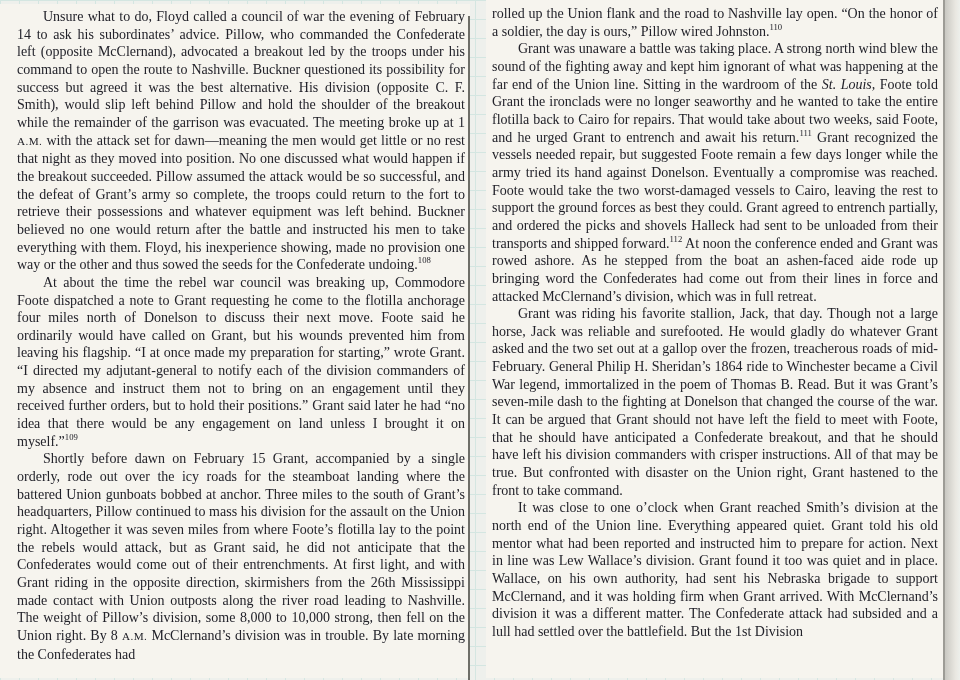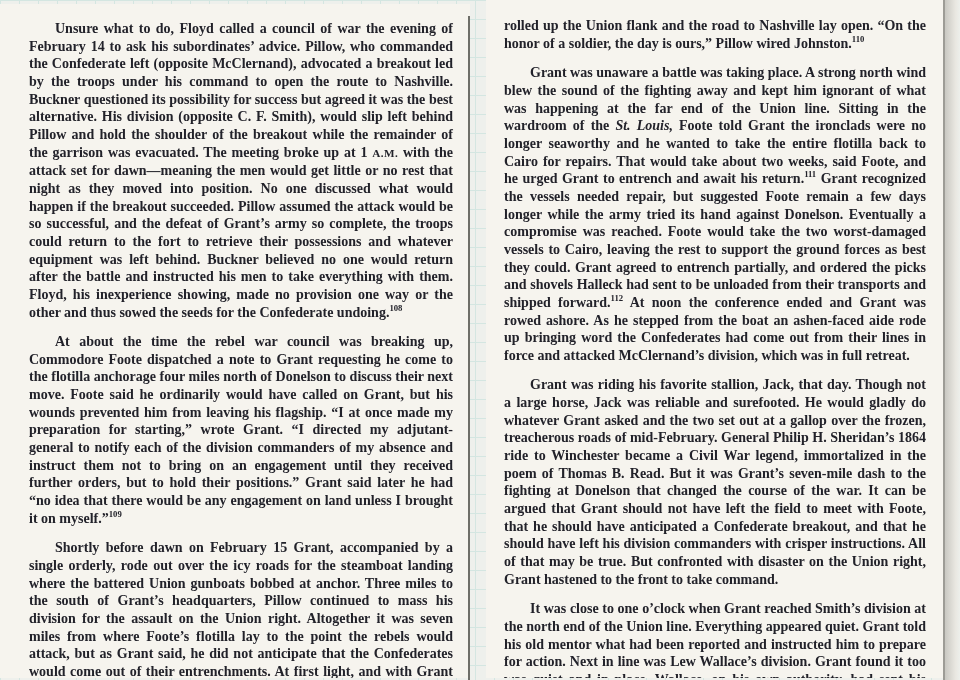--- a/index.html
+++ b/index.html
@@ -29,21 +29,21 @@
     box-sizing: border-box;
     width: 100%; height: 100%;
     font-size: 14px;
     line-height: 17.65px;
     text-align: justify;
     overflow: hidden;
   }
   .page-left  .text-col { padding: 4px 5px 2px 17px; }
   .page-right .text-col { padding: 5px 7px 2px 6px; }
 
-  .para { margin: 12px; font-weight: bold; }
+  .para { margin: 0; }
   .para.indent { text-indent: 26px; }
 
   .it { font-style: italic; }
   .sc { font-size: 80%; letter-spacing: 0.4px; }
   sup { font-size: 62%; line-height: 0; vertical-align: super; }
 
   
   .edge-line-left {
     position: absolute; left: 468px; top: 16px;
     width: 2px; height: 664px;

